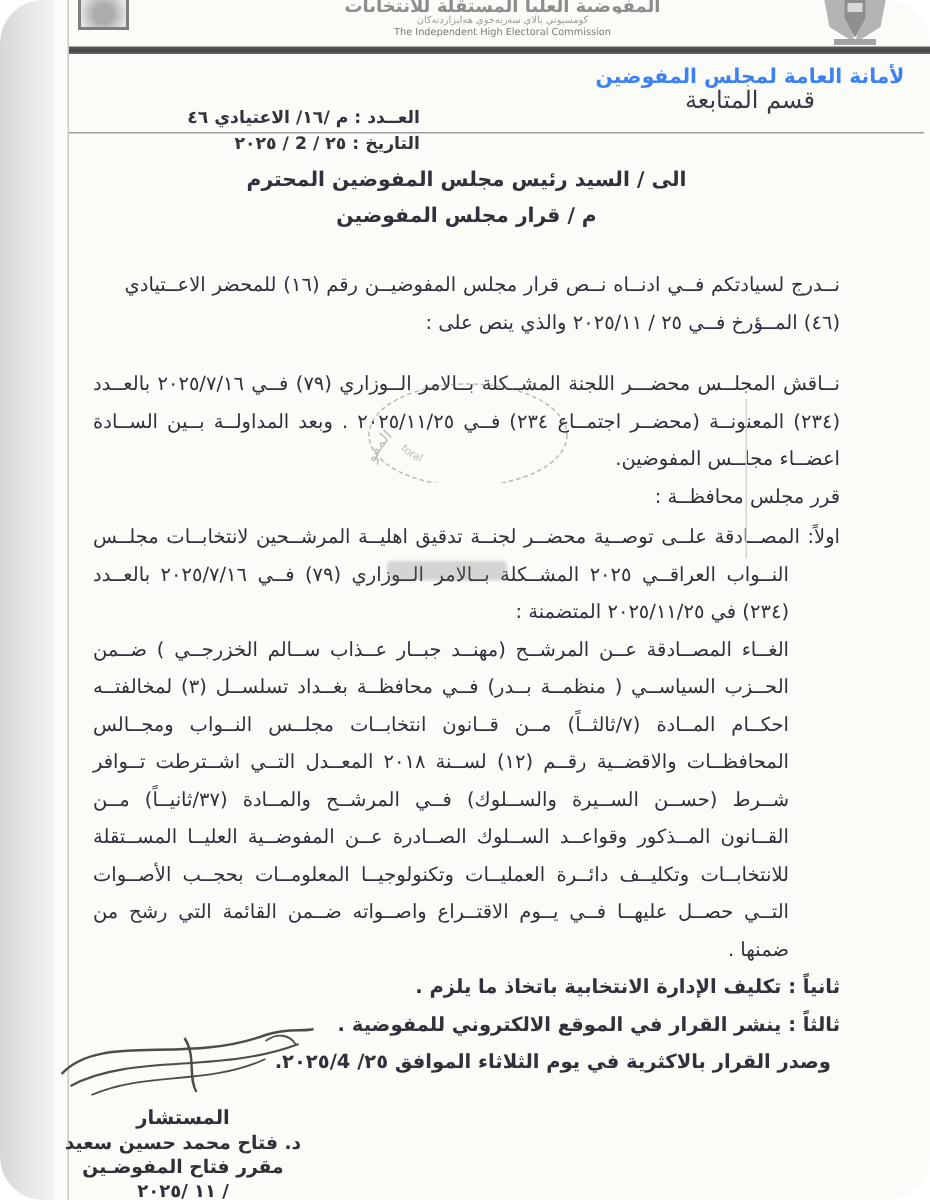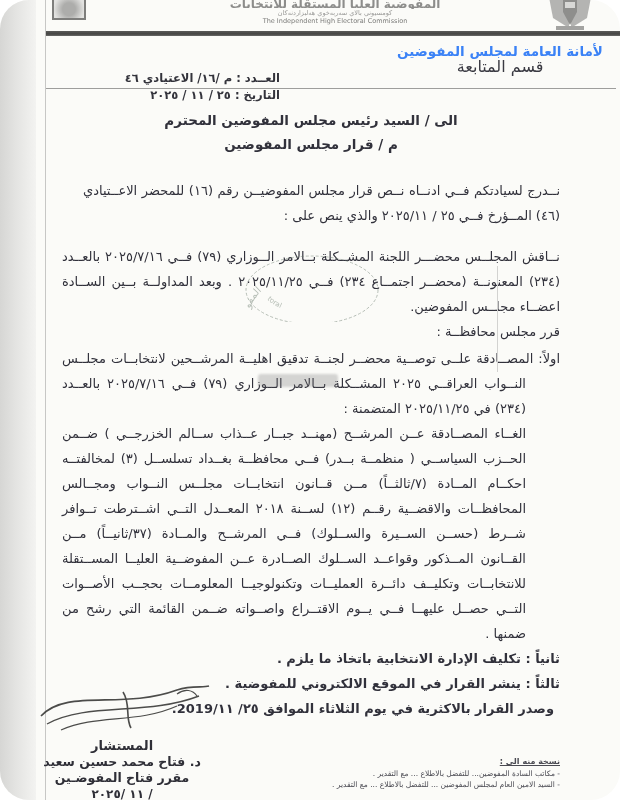--- a/index.html
+++ b/index.html
@@ -93,38 +93,38 @@
 
   <div class="rule-thick"></div>
 
   <div class="dept">
     <div class="dept-title">لأمانة العامة لمجلس المفوضين</div>
     <div class="dept-sub">قسم المتابعة</div>
   </div>
 
   <div class="refs">
     <div class="ref-line">العــدد : م /١٦/ الاعتيادي ٤٦</div>
-    <div class="ref-line">التاريخ : ٢٥ / ١١ / ٢٠٢٥</div>
+    <div class="ref-line">التاريخ : ٢٥ / 2 / ٢٠٢٥</div>
   </div>
 
   <div class="rule-thin"></div>
 
   <div class="body-block">
     <div class="to-line">الى / السيد رئيس مجلس المفوضين المحترم</div>
     <div class="subject-line">م / قرار مجلس المفوضين</div>
 
     <p class="p-intro">نــدرج لسيادتكم فــي ادنــاه نــص قرار مجلس المفوضيــن رقم (١٦) للمحضر الاعــتيادي (٤٦) المــؤرخ فــي ٢٥ / ٢٠٢٥/١١ والذي ينص على :</p>
     <p class="p-discussion">نــاقش المجلــس محضـــر اللجنة المشــكلة بــالامر الــوزاري (٧٩) فــي ٢٠٢٥/٧/١٦ بالعــدد (٢٣٤) المعنونــة (محضــر اجتمــاع ٢٣٤) فــي ٢٠٢٥/١١/٢٥ . وبعد المداولــة بــين الســادة اعضــاء مجلــس المفوضين.</p>
 
     <div class="decision-heading">قرر مجلس محافظــة :</div>
     <p class="clause-first">اولاً: المصــادقة علــى توصــية محضــر لجنــة تدقيق اهليــة المرشــحين لانتخابــات مجلــس النــواب العراقــي ٢٠٢٥ المشــكلة بــالامر الــوزاري (٧٩) فــي ٢٠٢٥/٧/١٦ بالعــدد (٢٣٤) في ٢٠٢٥/١١/٢٥ المتضمنة :</p>
     <p class="clause-body">الغــاء المصــادقة عــن المرشــح (مهنــد جبــار عــذاب ســالم الخزرجــي ) ضــمن الحــزب السياســي ( منظمــة بــدر) فــي محافظــة بغــداد تسلســل (٣) لمخالفتــه احكــام المــادة (٧/ثالثــاً) مــن قــانون انتخابــات مجلــس النــواب ومجــالس المحافظــات والاقضــية رقــم (١٢) لســنة ٢٠١٨ المعــدل التــي اشــترطت تــوافر شــرط (حســن الســيرة والســلوك) فــي المرشــح والمــادة (٣٧/ثانيــاً) مــن القــانون المــذكور وقواعــد الســلوك الصــادرة عــن المفوضــية العليــا المســتقلة للانتخابــات وتكليــف دائــرة العمليــات وتكنولوجيــا المعلومــات بحجــب الأصــوات التــي حصــل عليهــا فــي يــوم الاقتــراع واصــواته ضــمن القائمة التي رشح من ضمنها .</p>
     <p class="clause-bold">ثانياً : تكليف الإدارة الانتخابية باتخاذ ما يلزم .</p>
     <p class="clause-bold">ثالثاً : ينشر القرار في الموقع الالكتروني للمفوضية .</p>
-    <p class="closing">وصدر القرار بالاكثرية في يوم الثلاثاء الموافق  ٢٥/ 2019/١١.</p>
+    <p class="closing">وصدر القرار بالاكثرية في يوم الثلاثاء الموافق  ٢٥/ ٢٠٢٥/4.</p>
   </div>
 
   <svg class="stamp" width="160" height="72" viewBox="0 0 160 72">
     <defs>
       <path id="arcT" d="M18,58 A64,46 0 0 1 142,58"></path>
       <path id="arcB" d="M34,48 A50,26 0 0 0 126,48"></path>
     </defs>
     <ellipse cx="80" cy="40" rx="66" ry="34" fill="none" stroke="#6f7f72" stroke-width="1" stroke-dasharray="3 2"></ellipse>
     <text font-size="10" fill="#6f7f72" font-family="DejaVu Sans, sans-serif">
       <textPath href="#arcT" startOffset="14%">المفوضية العليا المستقلة</textPath>
@@ -144,19 +144,14 @@
       <path d="M34 48 C 70 32, 110 42, 150 24" fill="none" stroke="#4c4c4a" stroke-width="1.2"></path>
       <path d="M96 10 C 104 22, 98 36, 104 46" fill="none" stroke="#4c4c4a" stroke-width="1.6"></path>
       <path d="M150 12 c 8 -6, 16 -4, 20 2" fill="none" stroke="#4c4c4a" stroke-width="1.2"></path>
     </svg>
     <div class="sig-title">المستشار</div>
     <div class="sig-name">د. فتاح محمد حسين سعيد</div>
     <div class="sig-role">مقرر فتاح المفوضـين</div>
     <div class="sig-date">/ ١١ /٢٠٢٥</div>
   </div>
 
-  <div class="copy-note">
-    <div class="copy-heading">نسخة منه الى :</div>
-    <div class="copy-item">-  مكاتب السادة المفوضين... للتفضل بالاطلاع ... مع التقدير .</div>
-    <div class="copy-item">-  السيد الامين العام لمجلس المفوضين ... للتفضل بالاطلاع ... مع التقدير .</div>
-  </div>
 
 </div>
 
 </body></html>

